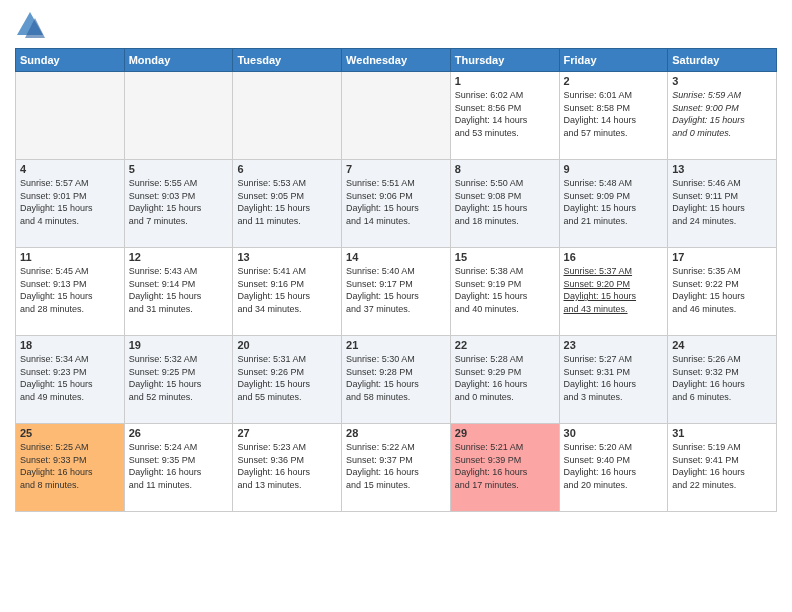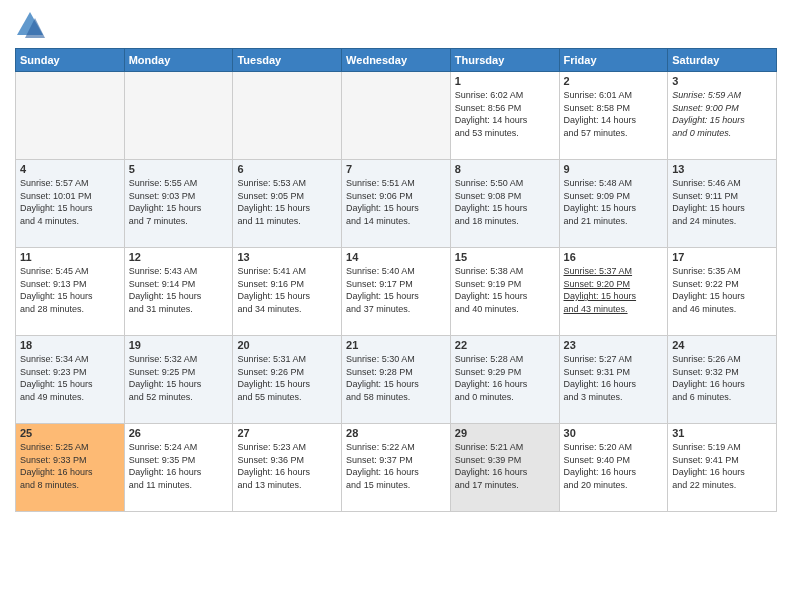--- a/index.html
+++ b/index.html
@@ -161,21 +161,21 @@
             <div class="day-info" style="white-space: pre-line; font-style: italic;">Sunrise: 5:59 AM
 Sunset: 9:00 PM
 Daylight: 15 hours
 and 0 minutes.</div>
           </td>
         </tr>
         <tr>
           <td style="background: rgb(240, 244, 248);">
             <span class="day-num">4</span>
             <div class="day-info" style="white-space: pre-line;">Sunrise: 5:57 AM
-Sunset: 10:01 PM
+Sunset: 9:01 PM
 Daylight: 15 hours
 and 4 minutes.</div>
           </td>
           <td style="background: rgb(240, 244, 248);">
             <span class="day-num">5</span>
             <div class="day-info" style="white-space: pre-line;">Sunrise: 5:55 AM
 Sunset: 9:03 PM
 Daylight: 15 hours
 and 7 minutes.</div>
           </td>
@@ -339,21 +339,21 @@
 Daylight: 16 hours
 and 13 minutes.</div>
           </td>
           <td style="background: rgb(255, 255, 255);">
             <span class="day-num">28</span>
             <div class="day-info" style="white-space: pre-line;">Sunrise: 5:22 AM
 Sunset: 9:37 PM
 Daylight: 16 hours
 and 15 minutes.</div>
           </td>
-          <td style="background: #e5e5e5;">
+          <td style="background: #fca5a5;">
             <span class="day-num">29</span>
             <div class="day-info" style="white-space: pre-line;">Sunrise: 5:21 AM
 Sunset: 9:39 PM
 Daylight: 16 hours
 and 17 minutes.</div>
           </td>
           <td style="background: rgb(255, 255, 255);">
             <span class="day-num">30</span>
             <div class="day-info" style="white-space: pre-line;">Sunrise: 5:20 AM
 Sunset: 9:40 PM

